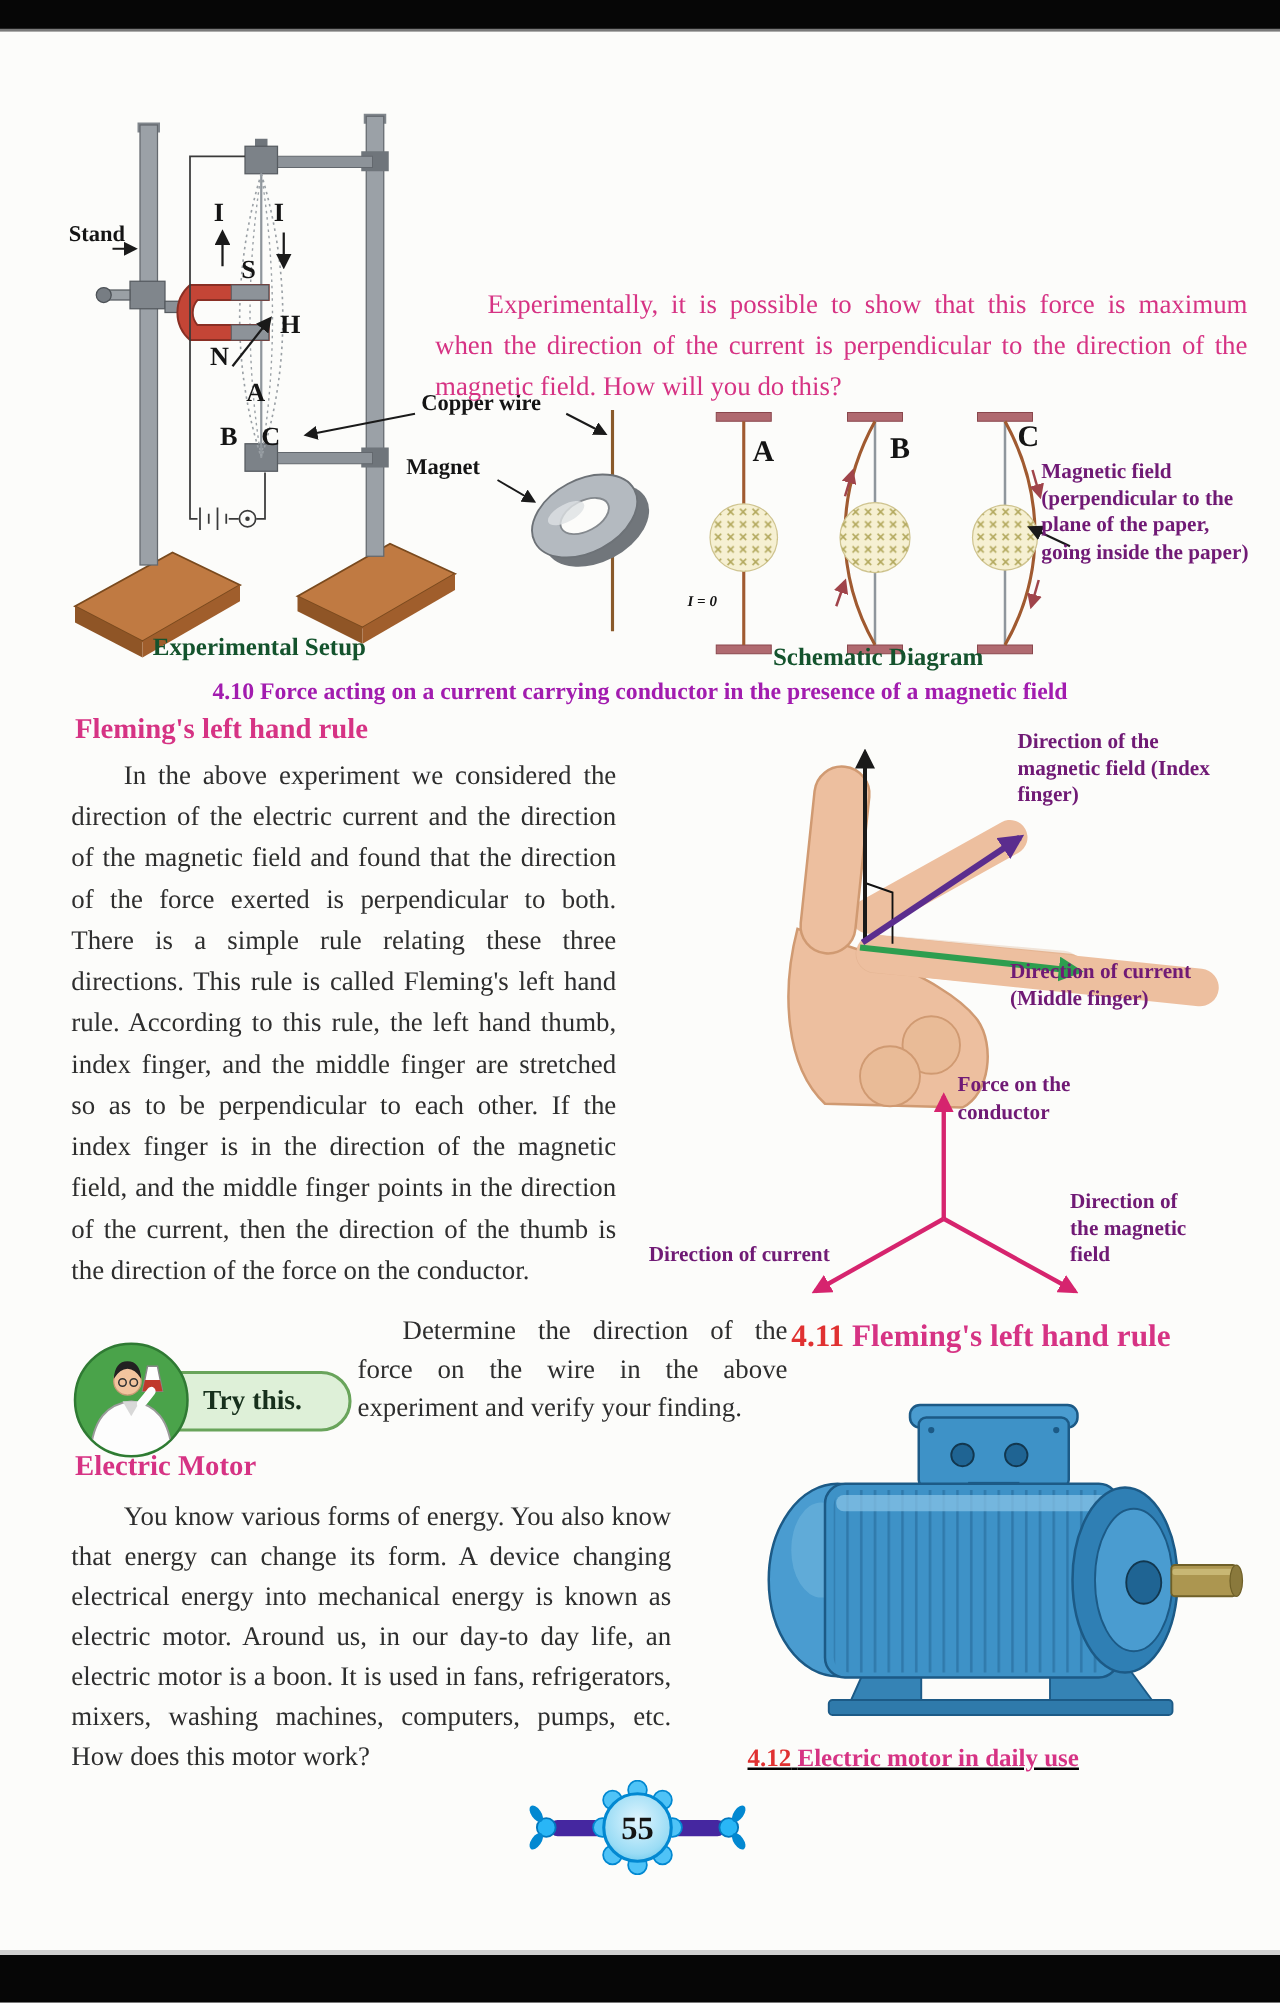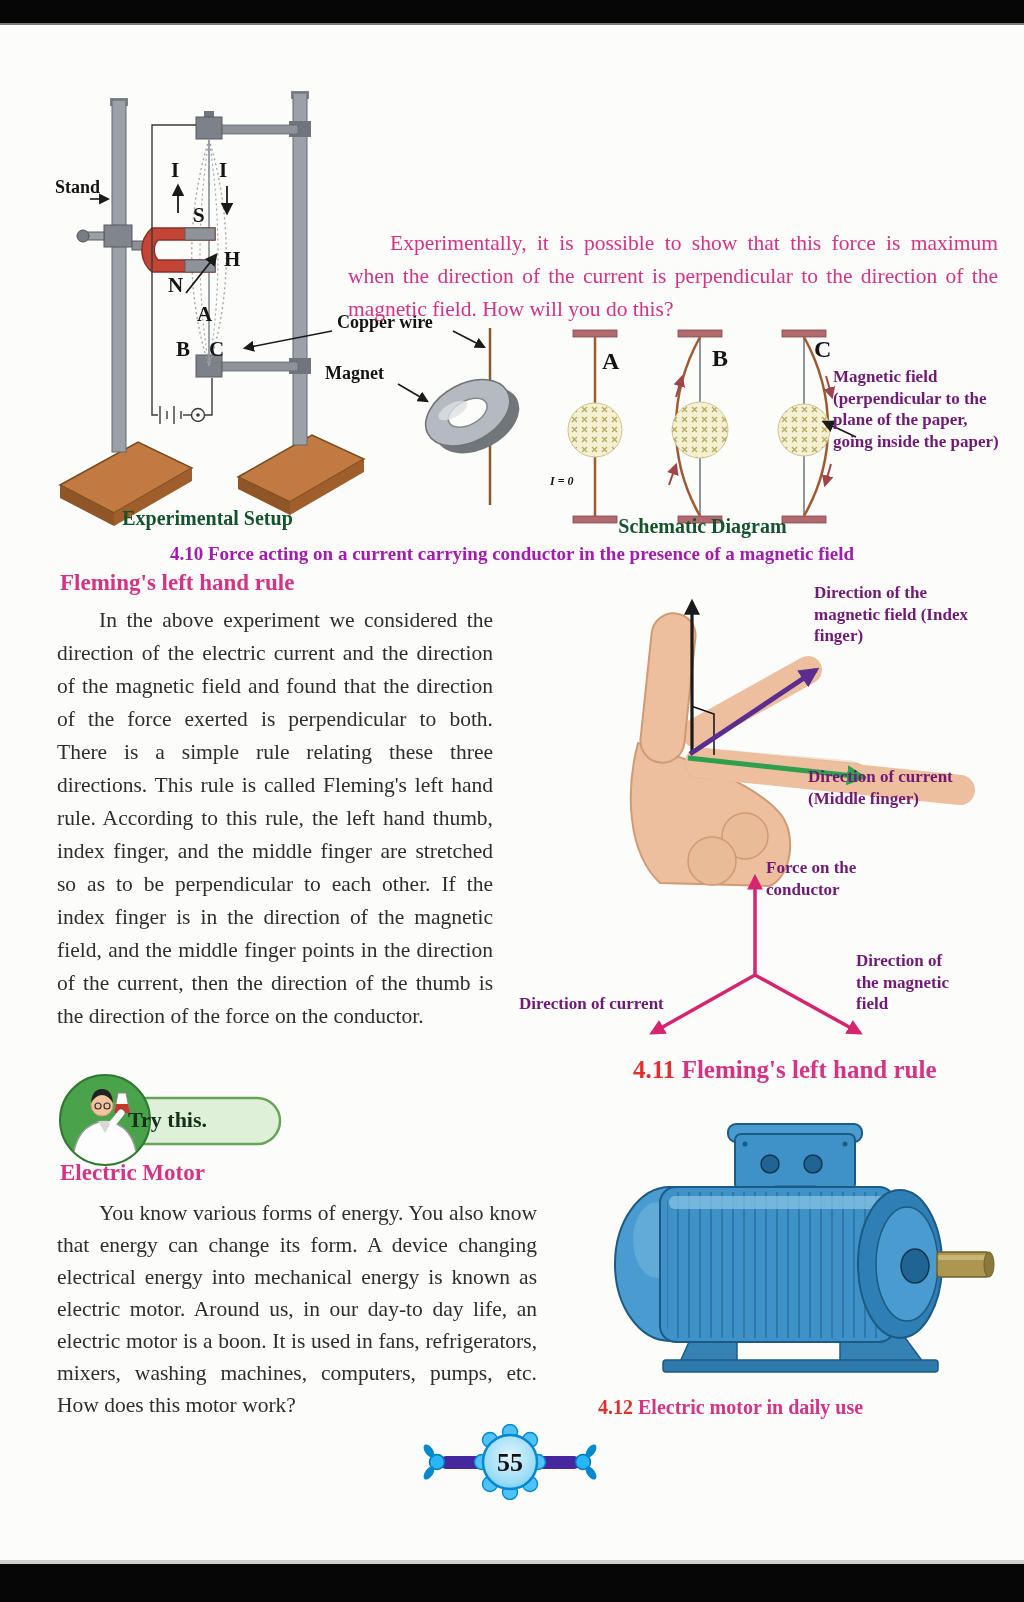--- a/index.html
+++ b/index.html
@@ -14,22 +14,22 @@
   .lh31{line-height:31px;}
   .indent{text-indent:42px;}
   .magenta{color:#d63384;}
   .caption{font-weight:bold;font-size:20px;color:#14532d;text-align:center;}
   .figcap{font-weight:bold;font-size:19px;color:#a21caf;text-align:center;}
   .heading{font-weight:bold;font-size:23px;color:#d63384;}
   .dlabel{font-weight:bold;font-size:17px;line-height:21.5px;color:#701a75;}
   .fignum{color:#e03131;font-weight:bold;}
   .figtext{color:#d63384;font-weight:bold;}
   .cap19{font-size:25px;}
-  .cap20{font-size:20px;}
-  .trylabel{font-weight:bold;font-size:22px;color:#17301c;text-align:left;}
+  .cap20{font-size:20px;text-decoration:underline;}
+  .trylabel{font-weight:bold;font-size:22px;color:#17301c;text-align:center;}
   svg{display:block;}
   svg text{font-family:"Liberation Serif",serif;font-weight:bold;fill:#141414;}
 </style>
 </head>
 <body>
 
 <div class="page">
 
   <div class="bar top"></div>
 
@@ -239,20 +239,21 @@
         <path d="M33,30 Q34,16 44,16 Q54,16 55,30 Q50,22 44,22 Q38,22 33,30 Z" fill="#222222"></path>
         <circle cx="40" cy="33" r="3" fill="none" stroke="#333" stroke-width="1.2"></circle>
         <circle cx="49" cy="33" r="3" fill="none" stroke="#333" stroke-width="1.2"></circle>
         <path d="M60,20 L68,20 L72,40 L56,40 Z" fill="#ffffff" stroke="#888" stroke-width="1.2"></path>
         <path d="M58,31 L70,31 L72,40 L56,40 Z" fill="#c0392b"></path>
         <path d="M55,50 Q60,44 63,40" fill="none" stroke="#fdfdfd" stroke-width="7" stroke-linecap="round"></path>
       </g>
     </g>
   </svg>
   <div class="trylabel abs" style="left:128px;top:1107px;width:148px">Try this.</div>
+  <div class="para abs lh31" style="left:286px;top:1049px;width:344px;text-indent:36px">Determine the direction of the force on the wire in the above experiment and verify your finding.</div>
 
   <div class="heading abs" style="left:60px;top:1160px">Electric Motor</div>
   <div class="para abs lh32 indent" style="left:57px;top:1197px;width:480px">You know various forms of energy. You also know that energy can change its form. A device changing electrical energy into mechanical energy is known as electric motor. Around us, in our day-to day life, an electric motor is a boon. It is used in fans, refrigerators, mixers, washing machines, computers, pumps, etc. How does this motor work?</div>
 
   <svg class="abs" style="left:585px;top:1112px" width="430" height="285" viewBox="0 0 430 285">
     <defs>
       <pattern id="mribs" width="11" height="10" patternUnits="userSpaceOnUse">
         <line x1="5" y1="0" x2="5" y2="10" stroke="#1c5a86" stroke-width="2" opacity="0.45"></line>
       </pattern>
     </defs>

